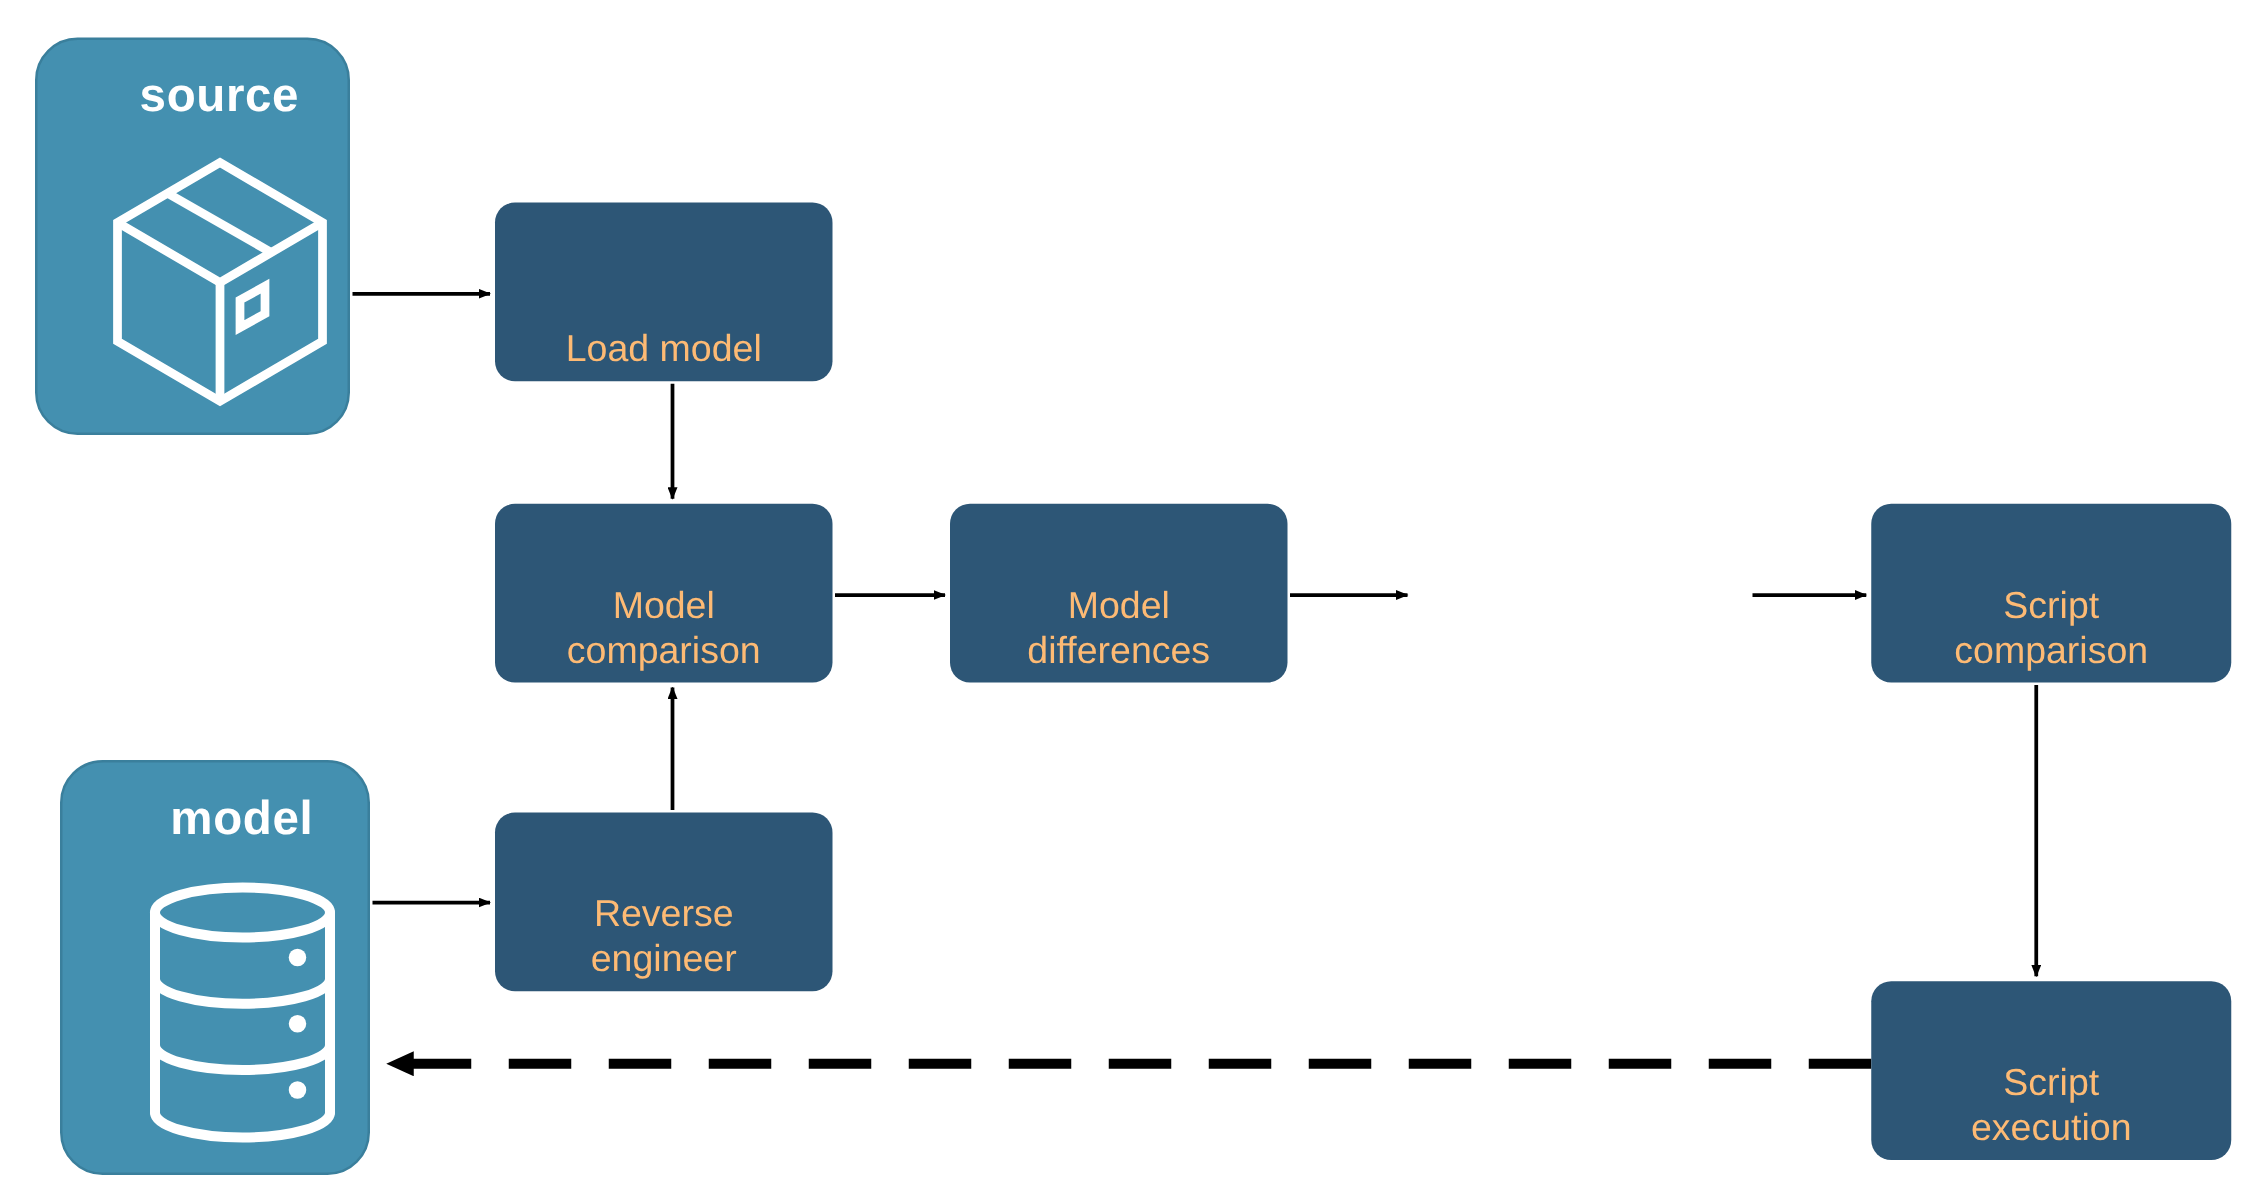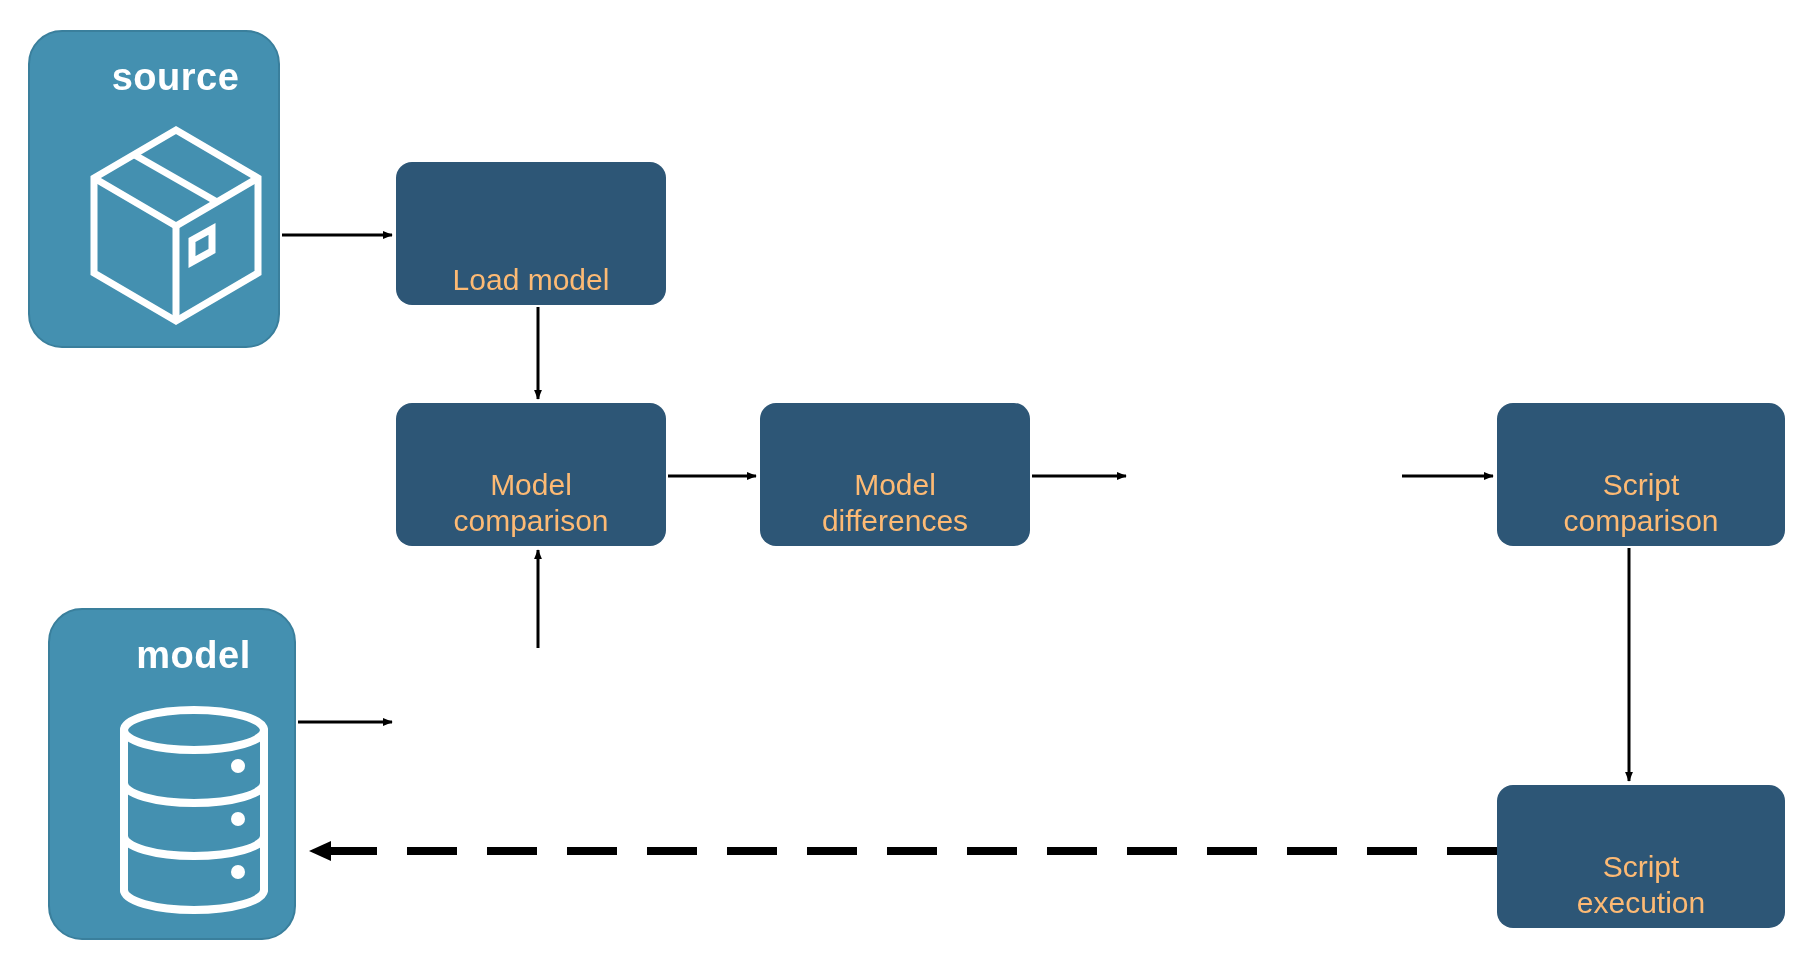--- a/index.html
+++ b/index.html
@@ -179,14 +179,20 @@
     </span>
   </div>
 
   <div class="node process" style="left:1497px; top:785px; width:288px; height:143px;">
     <span>
       <span>Script</span><br>
       <span>execution</span>
     </span>
   </div>
 
+  <div class="node process" style="left:396px; top:650px; width:270px; height:143px;">
+    <span>
+      <span>Reverse</span><br>
+      <span>engineer</span>
+    </span>
+  </div>
 
 </div>
 
 </body></html>

